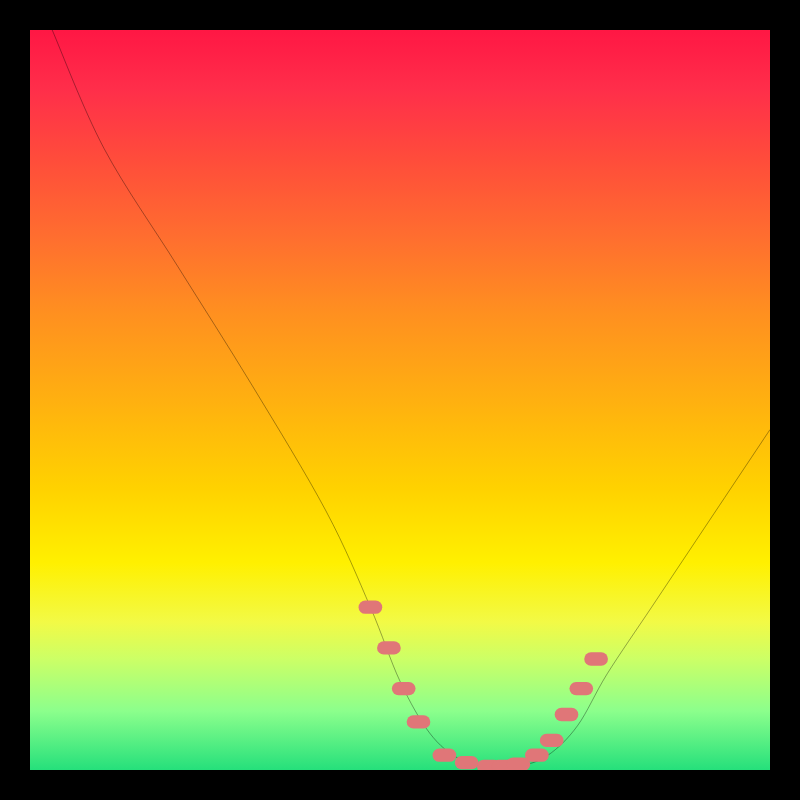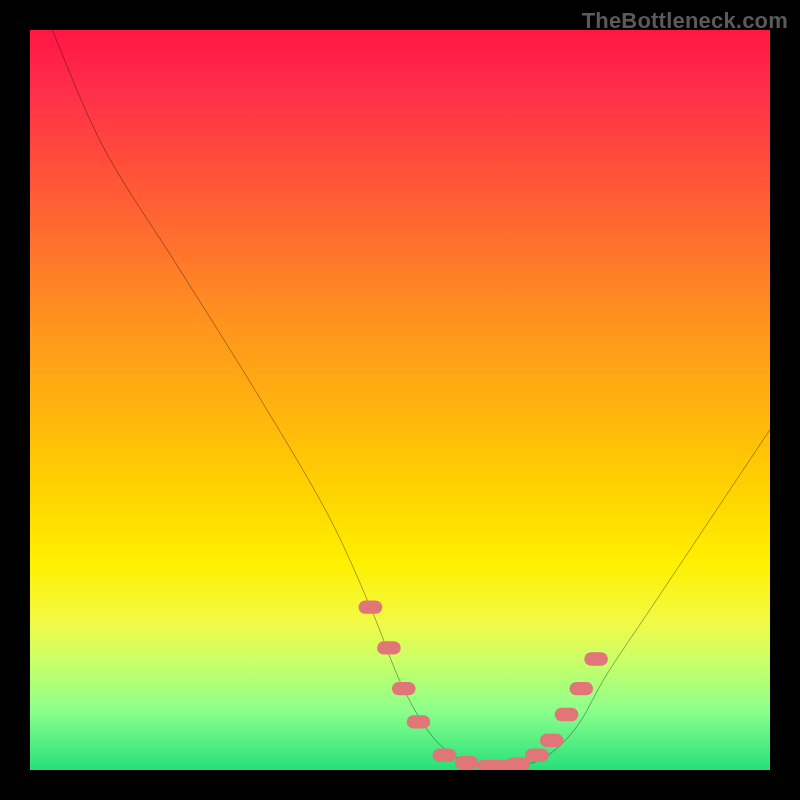--- a/index.html
+++ b/index.html
@@ -53,21 +53,20 @@
   }
   svg.curve {
     position: absolute;
     inset: 0;
   }
 </style>
 </head>
 <body>
 
 <div class="container">
-  <div class="watermark">TheBottleneck.com</div>
 
   <div class="plot-area">
     <div class="gradient-bg"></div>
 
     <svg class="curve" viewBox="0 0 100 100" preserveAspectRatio="none">
       <path id="curve-path" fill="none" stroke="#000" stroke-width="0.35" vector-effect="non-scaling-stroke" d="M 3 0 C 4.166666666666667 2.6666666666666665, 7.166666666666666 10.666666666666668, 10 16 C 12.833333333333334 21.333333333333332, 16.666666666666668 26.666666666666668, 20 32 C 23.333333333333332 37.333333333333336, 26.666666666666668 42.5, 30 48 C 33.333333333333336 53.5, 37.333333333333336 60, 40 65 C 42.666666666666664 70, 44.333333333333336 74.16666666666667, 46 78 C 47.666666666666664 81.83333333333333, 48.666666666666664 85.16666666666667, 50 88 C 51.333333333333336 90.83333333333333, 52.66666666666667 93.25, 54 95 C 55.33333333333333 96.75, 56.66666666666666 97.75, 57.99999999999999 98.5 C 59.33333333333333 99.25, 60.666666666666664 99.33333333333333, 62 99.5 C 63.333333333333336 99.66666666666667, 64.66666666666667 99.75, 66 99.5 C 67.33333333333333 99.25, 68.66666666666667 98.91666666666667, 70 98 C 71.33333333333333 97.08333333333333, 72.66666666666667 95.83333333333333, 74 94 C 75.33333333333333 92.16666666666667, 76.33333333333333 89.66666666666667, 78 87 C 79.66666666666667 84.33333333333333, 82 81, 84 78 C 86 75, 87.33333333333333 73, 90 69 C 92.66666666666667 65, 98.33333333333333 56.5, 100 54"></path>
       <g id="markers-group">
           <rect x="44.4" y="77.1" width="3.2" height="1.8" rx="0.9" ry="0.9" fill="#e07678"></rect>
           <rect x="46.9" y="82.6" width="3.2" height="1.8" rx="0.9" ry="0.9" fill="#e07678"></rect>
           <rect x="48.9" y="88.1" width="3.2" height="1.8" rx="0.9" ry="0.9" fill="#e07678"></rect>

